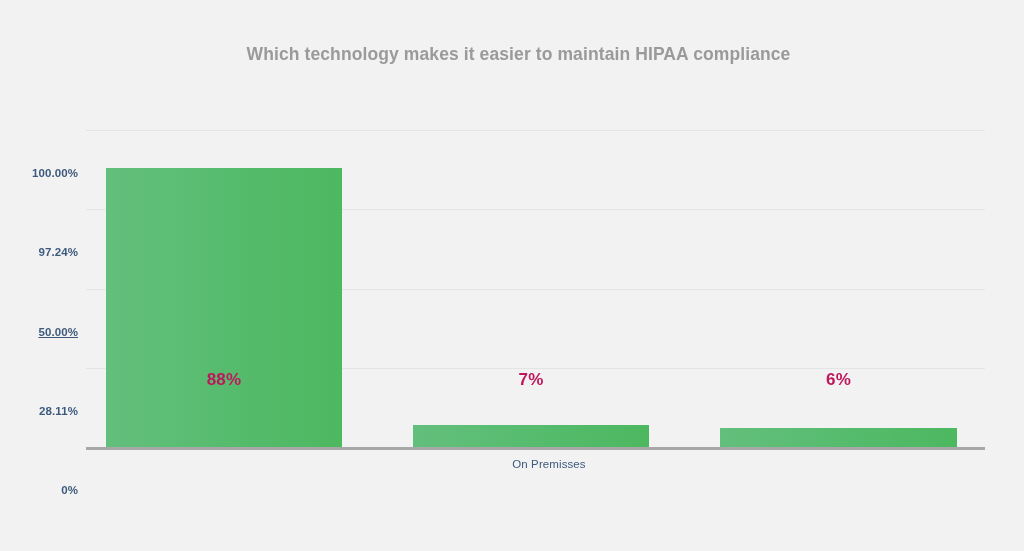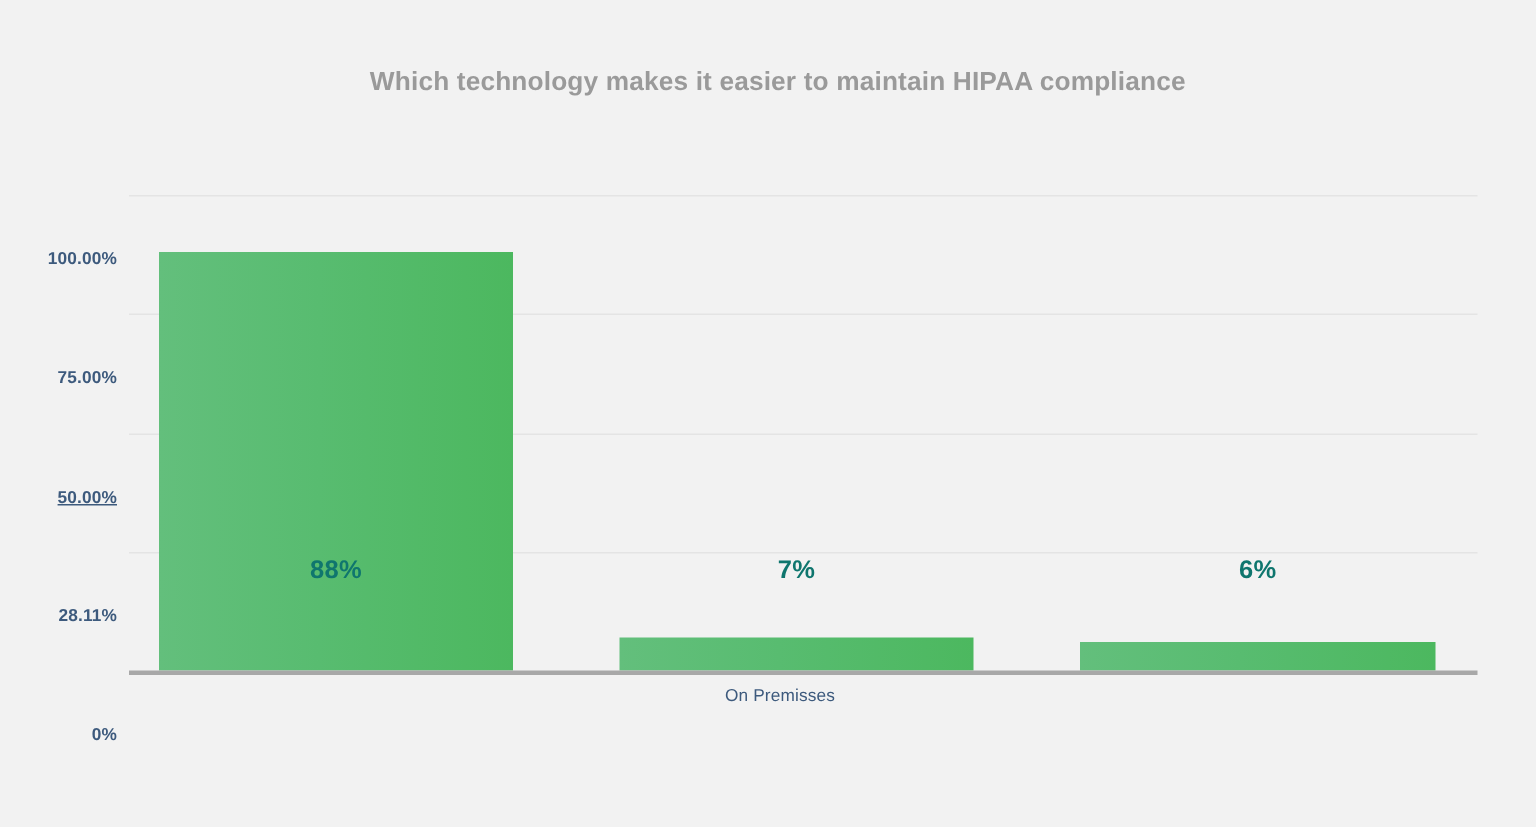--- a/index.html
+++ b/index.html
@@ -105,21 +105,21 @@
     width: 100%;
     background: linear-gradient(to right, #63bf7c 0%, #58bc70 45%, #4cb85f 100%);
   }
   .bar-value {
     position: absolute;
     left: 0;
     width: 100%;
     text-align: center;
     font-size: 17px;
     font-weight: 700;
-    color: #0f766e;
+    color: #be185d;
     letter-spacing: 0.2px;
     white-space: nowrap;
   }
 
   
   #bar-group-0 { left: 20px;  width: 236px; height: 317px; }
   
   #bar-group-1 { left: 327px; width: 236px; height: 317px; }
   
   #bar-group-2 { left: 634px; width: 237px; height: 317px; }
@@ -136,33 +136,33 @@
     position: absolute;
     top: 0;
     text-align: center;
     font-size: 11.5px;
     font-weight: 500;
     color: #3d5a7d;
     letter-spacing: 0.1px;
     white-space: nowrap;
   }
   .x-tick.c0 { left: 20px;  width: 236px; }
-  .x-tick.c1 { left: 316px; width: 236px; }
+  .x-tick.c1 { left: 345px; width: 236px; }
   .x-tick.c2 { left: 634px; width: 237px; }
 </style>
 </head>
 <body>
 
 <div id="chart-card">
 
   <div id="chart-title">Which technology makes it easier to maintain HIPAA compliance</div>
 
   <div id="y-axis">
     <div class="y-tick t100">100.00%</div>
-    <div class="y-tick t75">75.00%</div>
+    <div class="y-tick t75">97.24%</div>
     <div class="y-tick t50">50.00%</div>
     <div class="y-tick t25">28.11%</div>
     <div class="y-tick t0">0%</div>
   </div>
 
   <div id="plot-area">
 
     <div class="gridline g100"></div>
     <div class="gridline g75"></div>
     <div class="gridline g50"></div>

